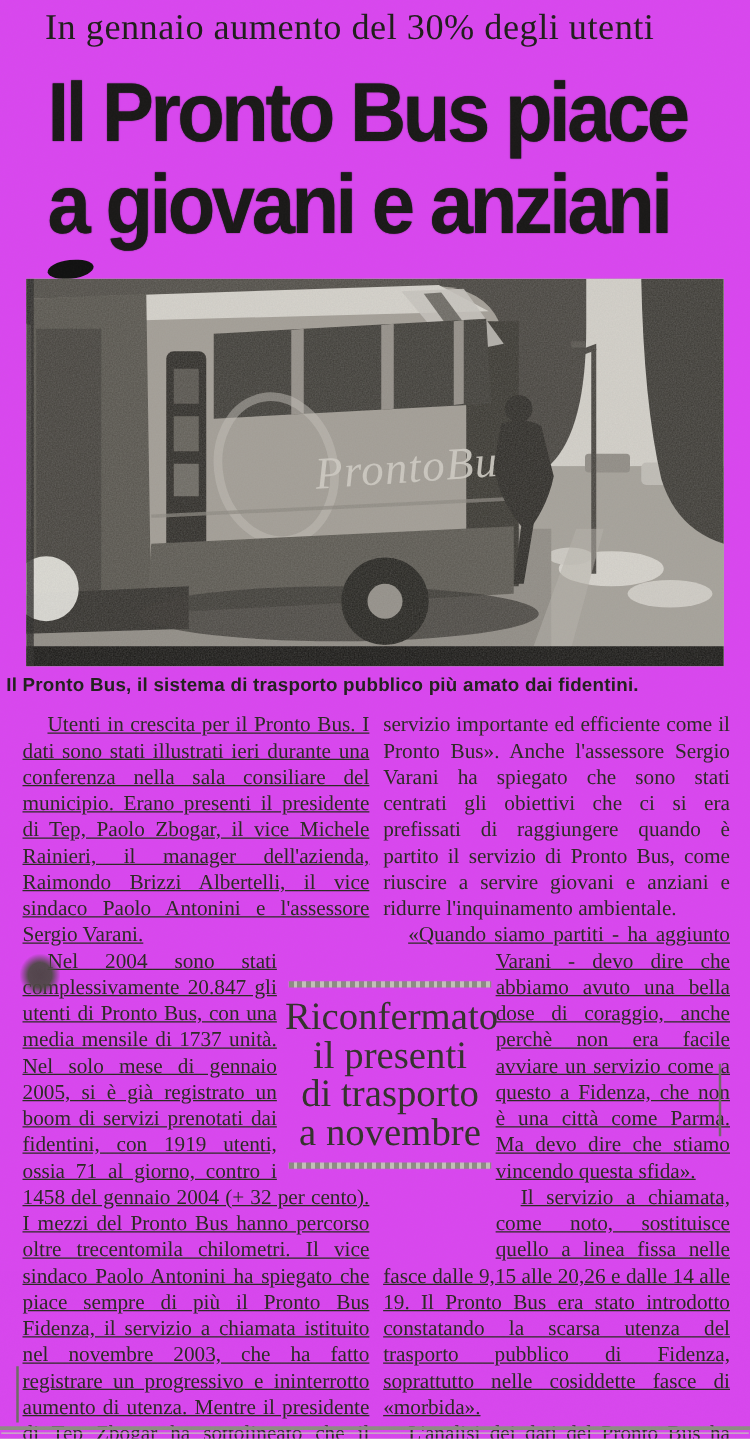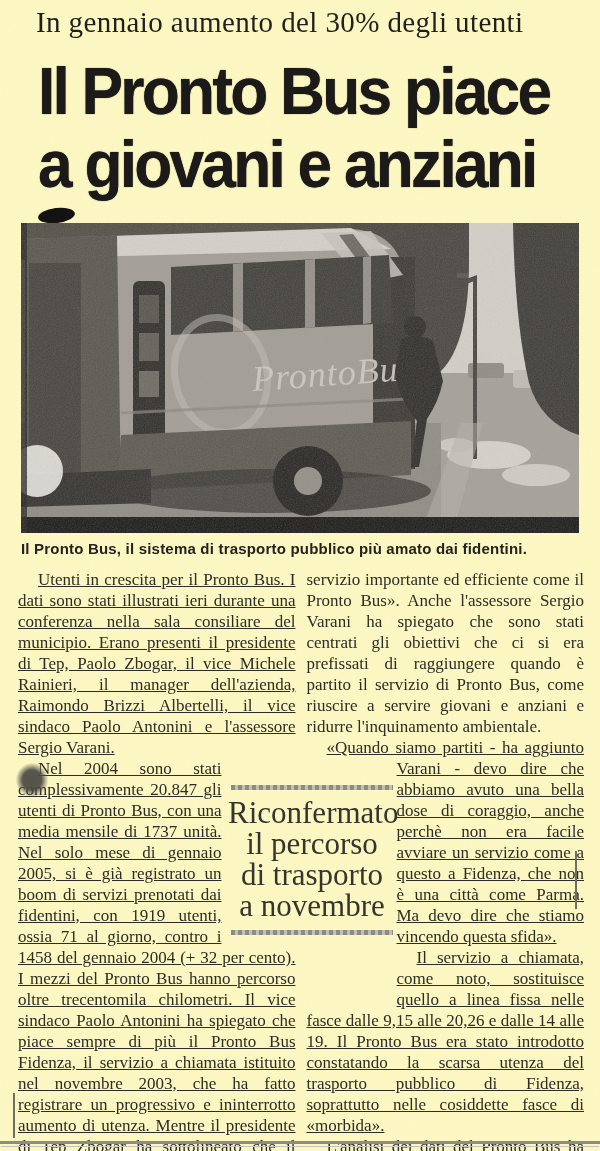--- a/index.html
+++ b/index.html
@@ -1,28 +1,28 @@
 <!DOCTYPE html>
 <html lang="it"><head>
 <meta charset="utf-8">
 <style>
   html,body{margin:0;padding:0;background:#cfccc6;}
-  .page{position:relative;width:600px;height:1151px;background:#fef9c3;overflow:hidden;
+  .page{position:relative;width:600px;height:1151px;background:#d946ef;overflow:hidden;
         font-family:"Liberation Serif",serif;}
   .kicker{position:absolute;left:36px;top:6px;font:400 29px/1.15 "Liberation Serif",serif;
           color:#1e1d1a;letter-spacing:.4px;white-space:nowrap;}
   .headline{position:absolute;left:22px;top:38px;margin:16px;
             font-family:"Liberation Sans",sans-serif;font-weight:700;color:#191817;}
   .headline .hl{display:block;font-size:67px;line-height:73px;letter-spacing:-3px;
                 transform:scaleX(.93);transform-origin:0 50%;white-space:nowrap;
                 text-shadow:0 0 1px #191817;}
   .photo{position:absolute;left:21px;top:223px;width:558px;height:310px;background:#b3afa7;}
   .photo svg{display:block;}
   .caption{position:absolute;left:0;top:540px;width:516px;text-align:center;
-           font:700 15px/1.25 "Liberation Sans",sans-serif;color:#21201d;letter-spacing:.2px;padding-left:16px;}
+           font:700 15px/1.25 "Liberation Sans",sans-serif;color:#21201d;letter-spacing:.2px;}
   .bodywrap{position:absolute;left:18px;top:569px;width:566px;display:flex;gap:11px;}
   .col{width:278px;font-size:17px;line-height:21px;text-align:justify;color:#2b2a23;
        hyphens:auto;}
   .col p{margin:0;}
   .col p.indent{text-indent:20px;text-decoration:underline;}
   .spacer-r{float:right;width:74px;height:366px;shape-outside:inset(198px 0 0 0);}
   .spacer-l{float:left;width:90px;height:421px;shape-outside:inset(206px 0 0 0);}
   .pullquote{position:absolute;left:228px;top:785px;width:168px;text-align:center;color:#33322c;}
   .pq-rule{height:5px;margin:0 3px;
            background:repeating-linear-gradient(90deg,#8d8a84 0 4px,#c3c0b9 4px 7px);}
@@ -123,21 +123,21 @@
       <p class="indent">«Quando siamo partiti - ha aggiunto Varani - devo dire che abbiamo avuto una bella dose di coraggio, anche perchè non era facile avviare un servizio come a questo a Fidenza, che non è una città come Parma. Ma devo dire che stiamo vincendo questa sfida».</p>
       <p class="indent">Il servizio a chiamata, come noto, sostituisce quello a linea fissa nelle fasce dalle 9,15 alle 20,26 e dalle 14 alle 19. Il Pronto Bus era stato introdotto constatando la scarsa utenza del trasporto pubblico di Fidenza, soprattutto nelle cosiddette fasce di «morbida».</p>
       <p class="indent">L'analisi dei dati del Pronto Bus ha fornito l'occasione per un più generale riesame dell'intero servizio. Durante la conferenza è emerso che nei progetti del Comune e della Tep figurano misure per rendere più efficace e più utilizzato anche il servizio delle corse fisse, attualmente suddivise in due linee, la rossa e la blu, e tre fasce orarie dalle 6.15 alle 9.15, dalle 12.15 alle 14 e dalle 19 alle 20.45, utilizzate soprattutto dagli studenti e dagli utenti dell'ospedale di Vaio.</p>
     </div>
   </div>
 
   <div class="pullquote">
     <div class="pq-rule"></div>
     <div class="pq-text">
       <span>Riconfermato</span>
-      <span>il percorso</span>
+      <span>il presenti</span>
       <span>di trasporto</span>
       <span>a novembre</span>
     </div>
     <div class="pq-rule"></div>
   </div>
 
   <div class="ink-smudge"></div>
   <div class="edge-tick-right"></div>
   <div class="edge-tick-left"></div>
   <div class="bottom-rule"></div>

